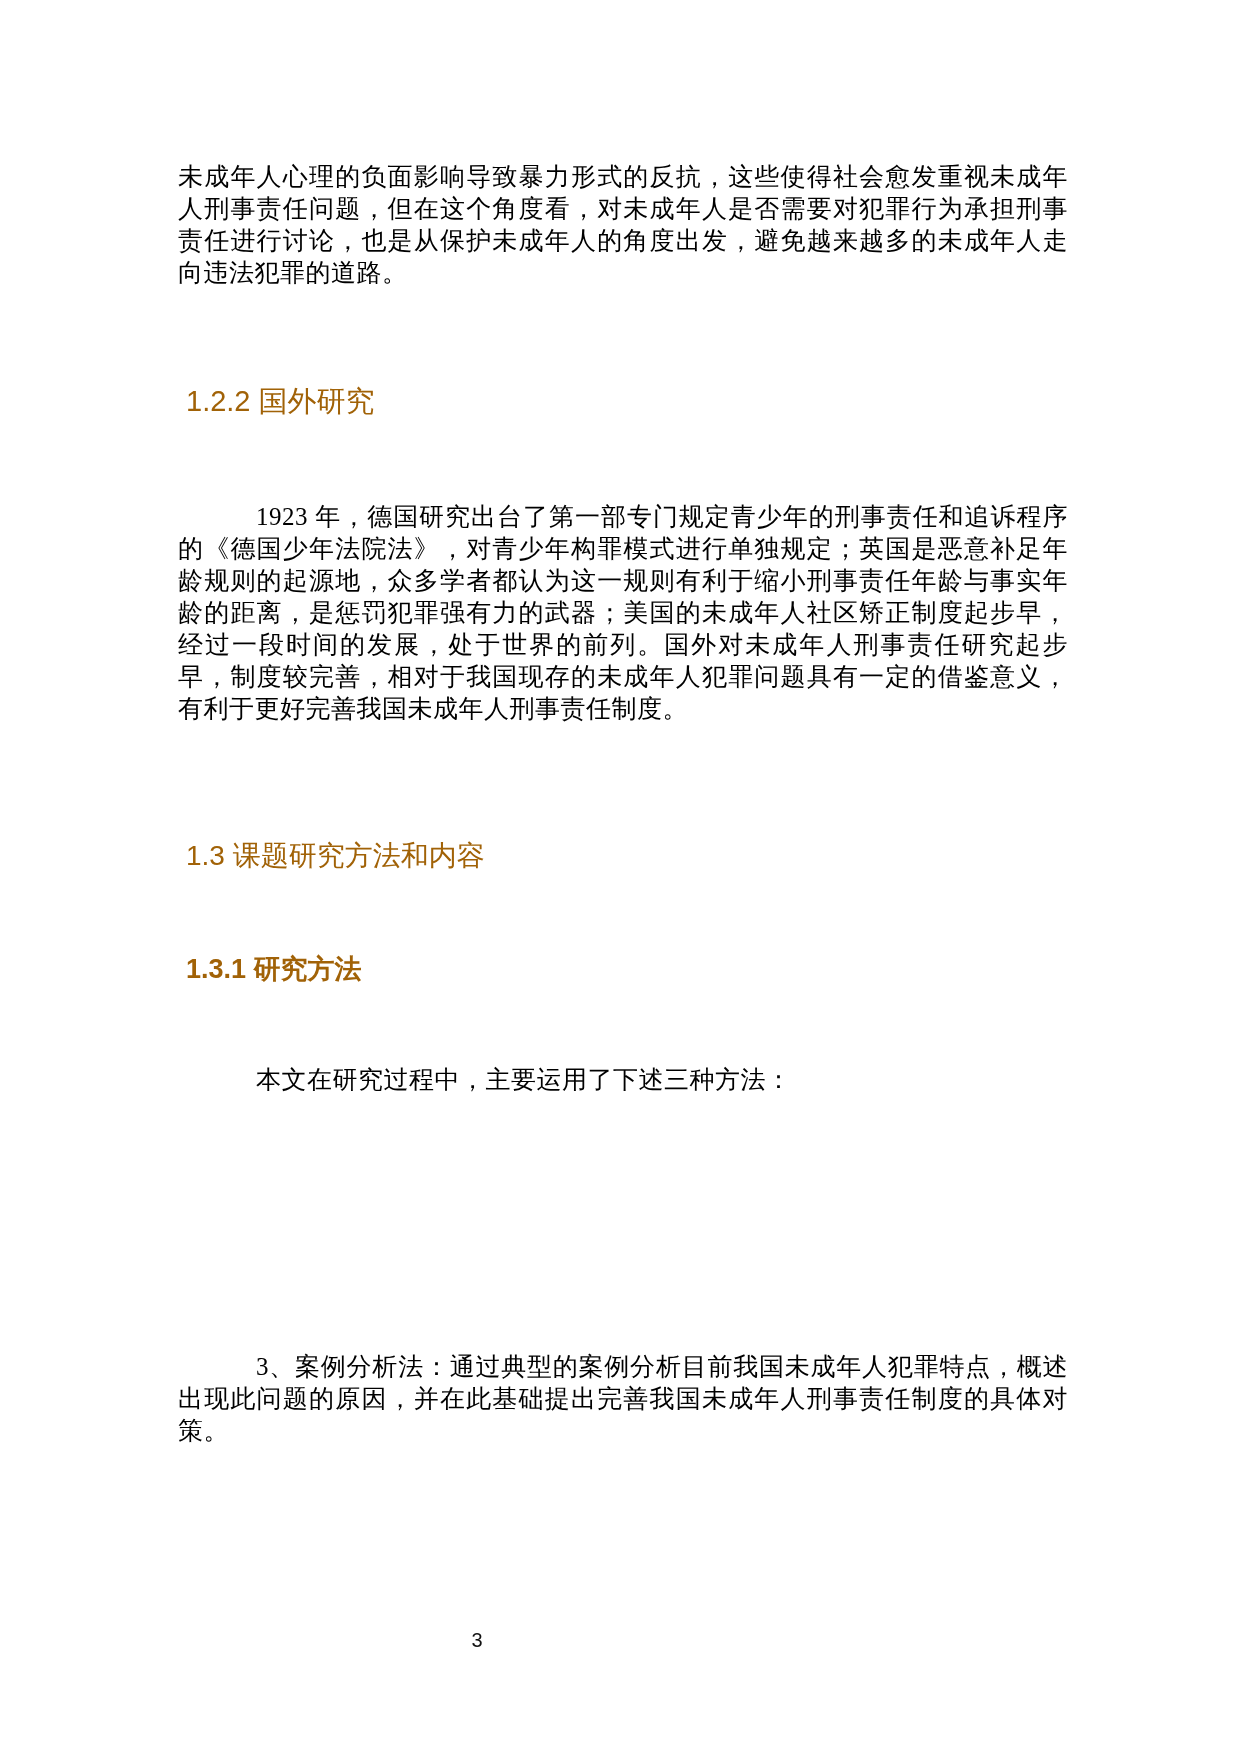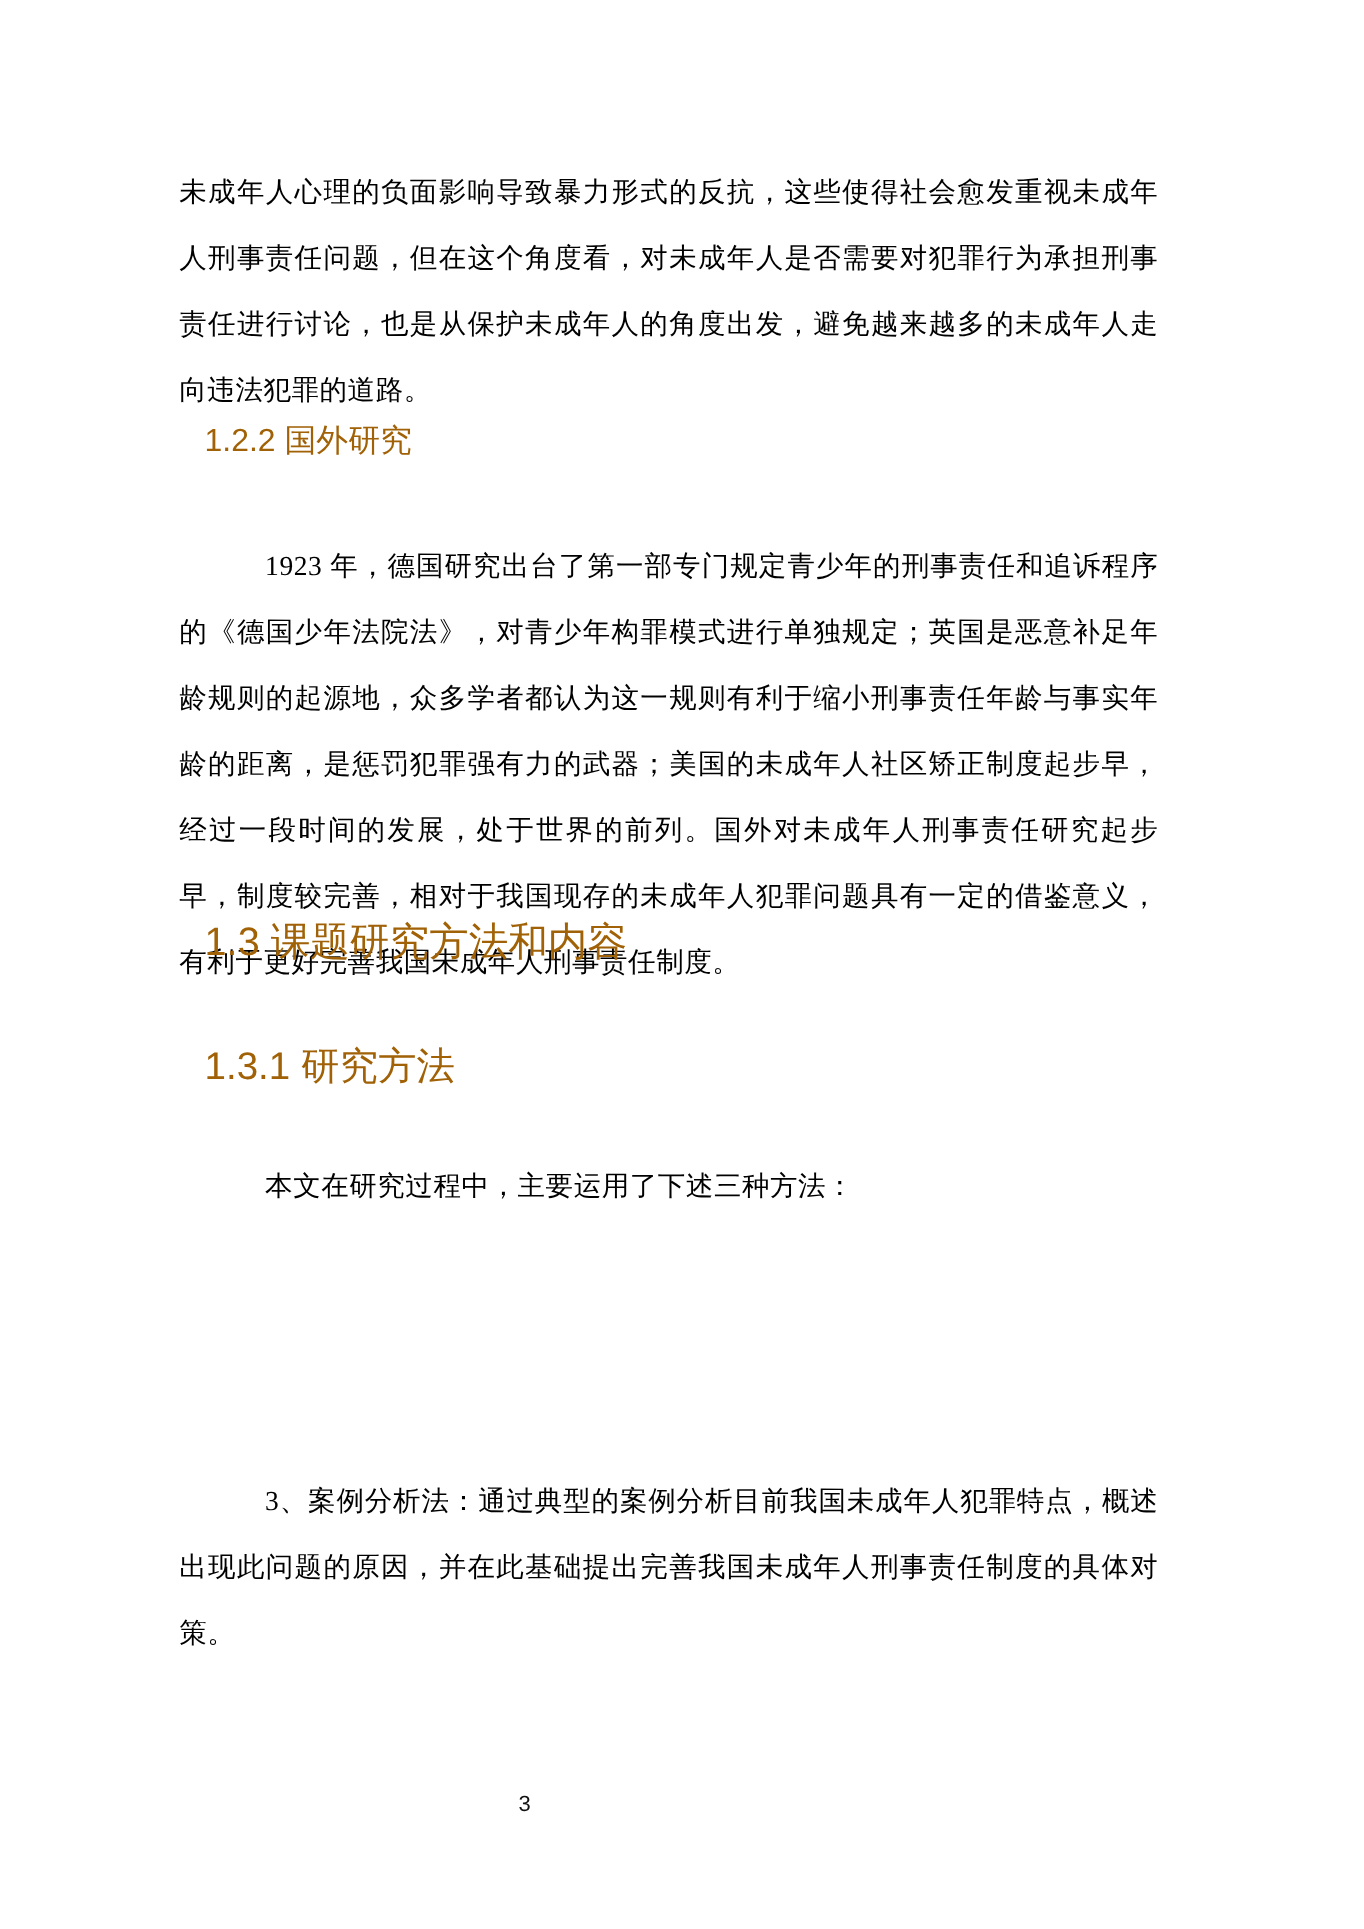--- a/index.html
+++ b/index.html
@@ -13,23 +13,23 @@
     height: 1754px;
     background: #ffffff;
     color: #000000;
     font-family: "Liberation Serif", "DejaVu Serif", serif;
     overflow: hidden;
   }
   .body-text {
     position: absolute;
     left: 162px;
     width: 890px;
-    margin: 1px;
+    margin: 16px;
     font-size: 25px;
-    line-height: 60px;
+    line-height: 32px;
     text-align: justify;
     text-justify: inter-ideograph;
     letter-spacing: 0.5px;
   }
   .indent {
     text-indent: 78px;
   }
   .heading {
     position: absolute;
     left: 186px;
@@ -37,26 +37,27 @@
     font-family: "Liberation Sans", "DejaVu Sans", sans-serif;
     font-weight: 500;
     color: #a16207;
     white-space: nowrap;
   }
   .h-sub1 {           
     font-size: 29px;
     line-height: 35px;
   }
   .h-sec {            
-    font-size: 36px;
+    font-size: 28px;
     line-height: 38px;
   }
   .h-sub2 {           
-    font-size: 35px;
+    font-size: 27px;
     line-height: 37px;
+    font-weight: bold;
   }
   .page-number {
     position: absolute;
     left: 462px;
     top: 1628px;
     width: 30px;
     text-align: center;
     font-size: 20px;
     line-height: 24px;
     font-family: "Liberation Sans", "DejaVu Sans", sans-serif;

